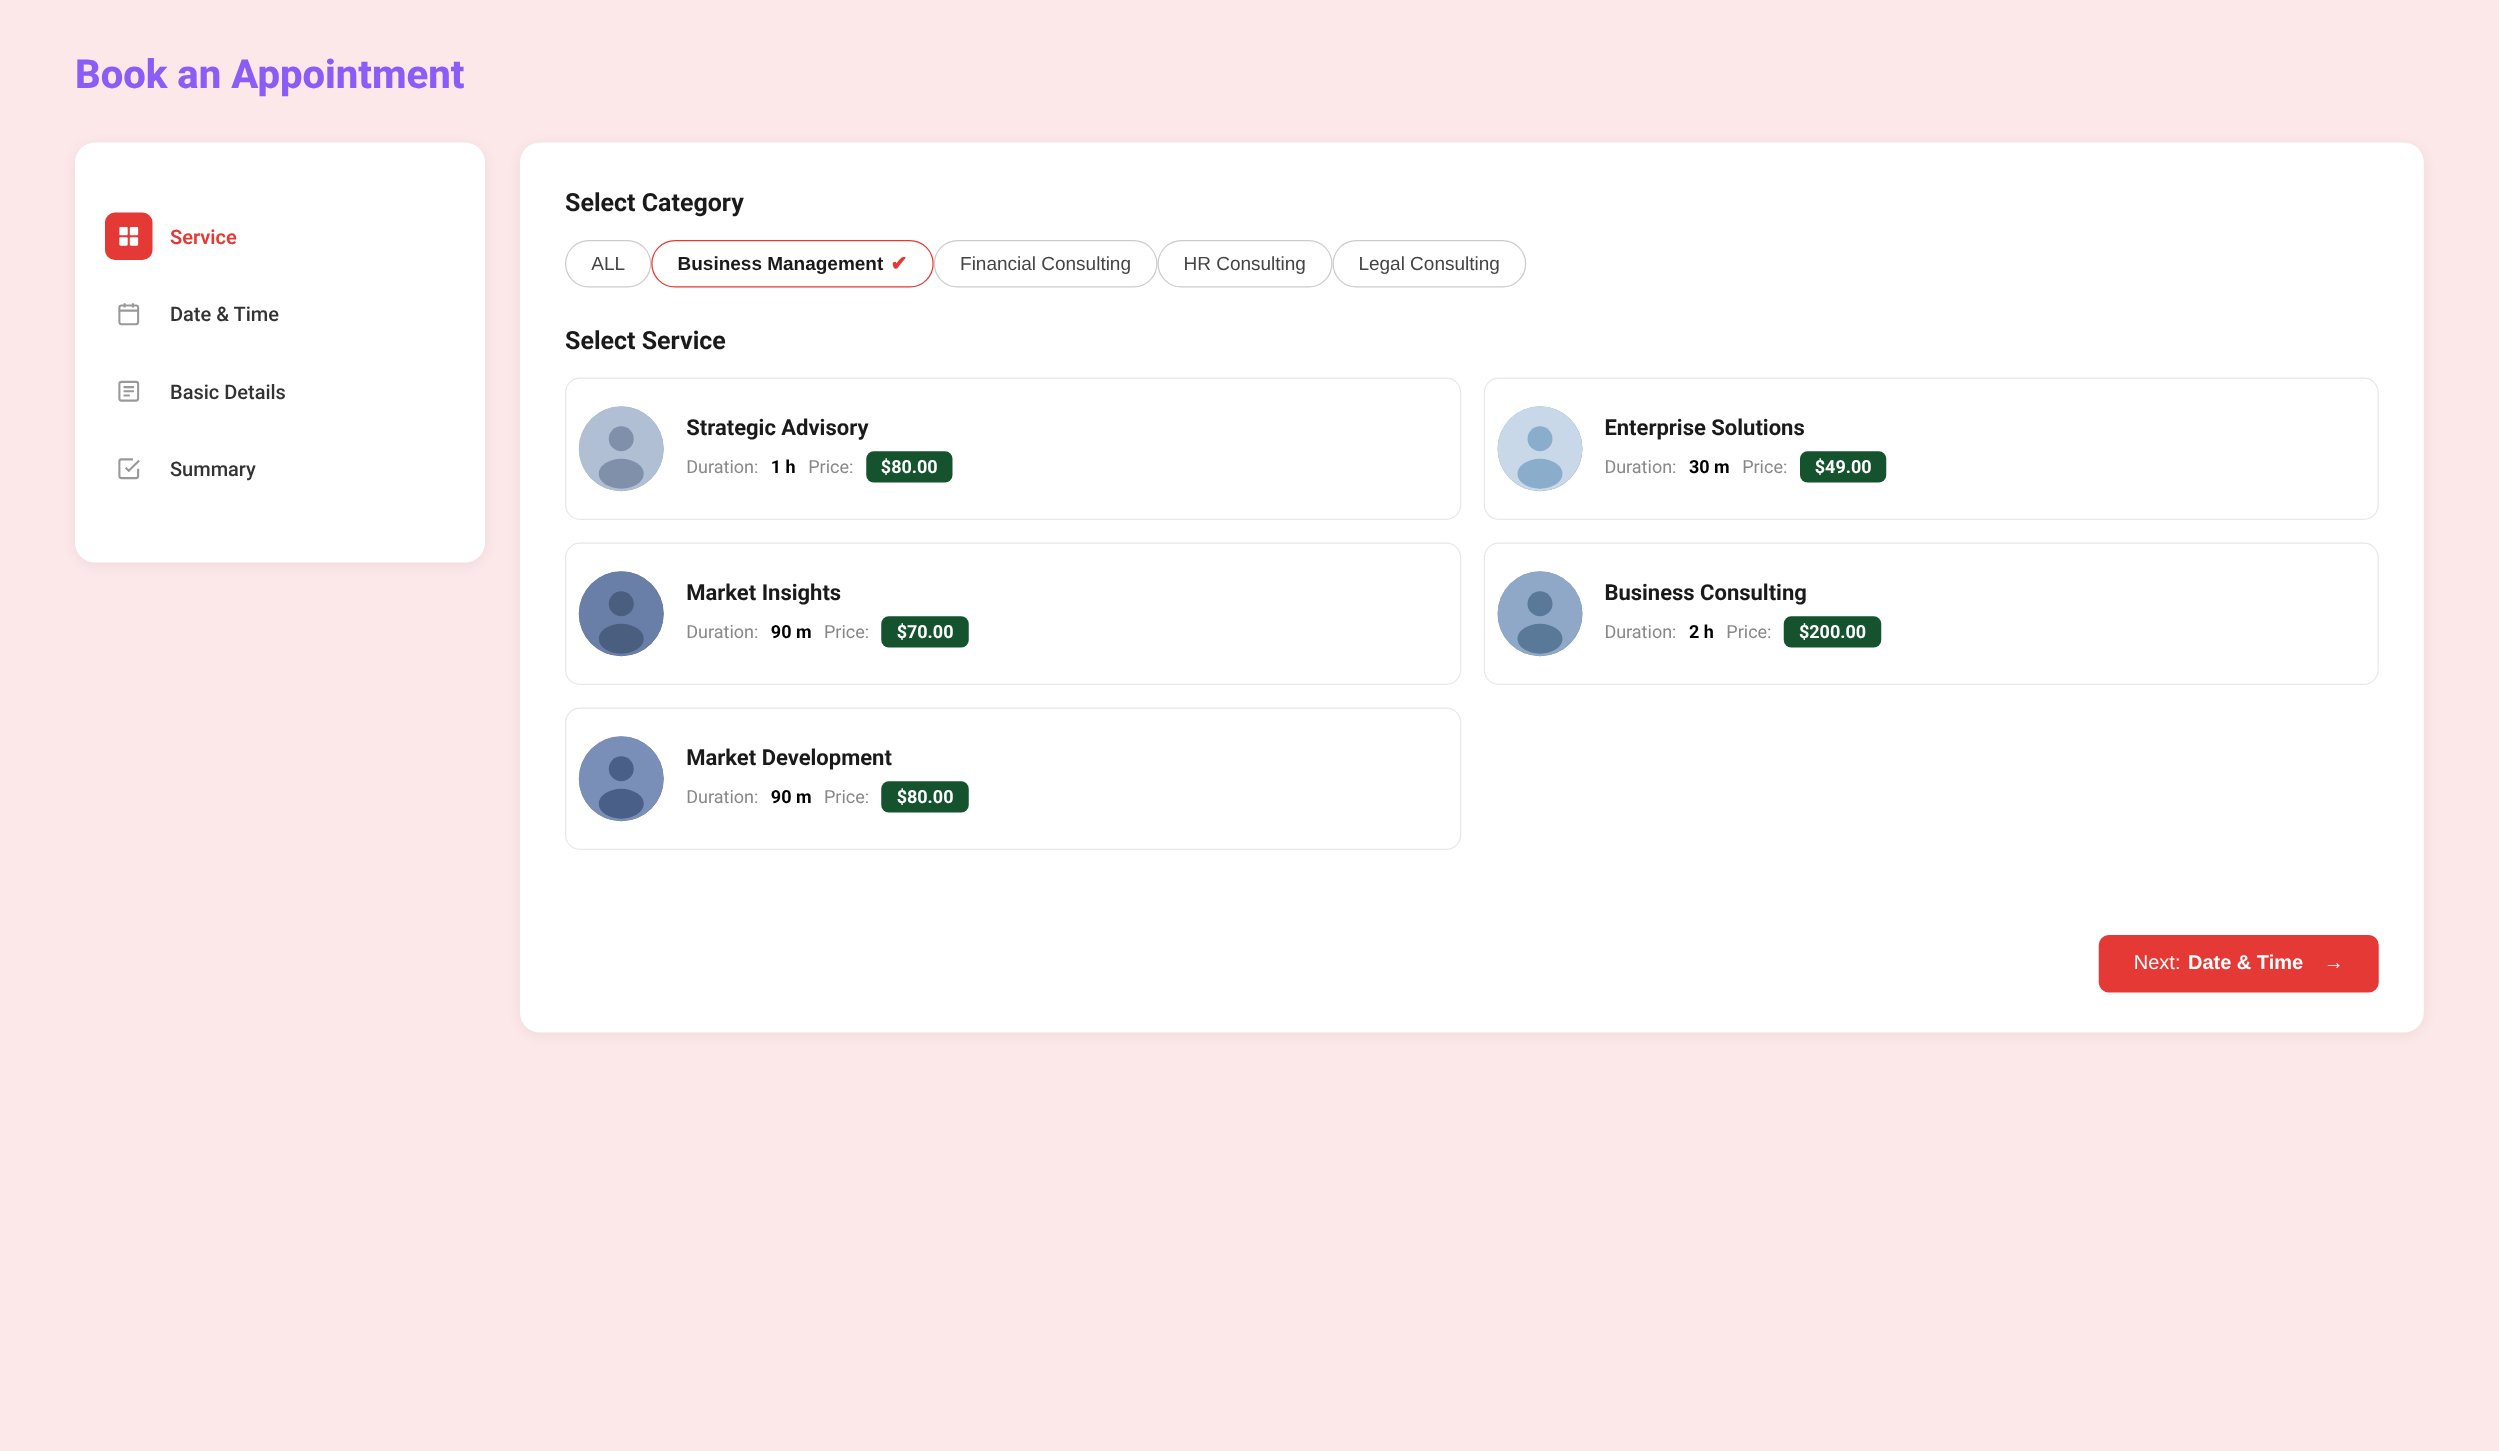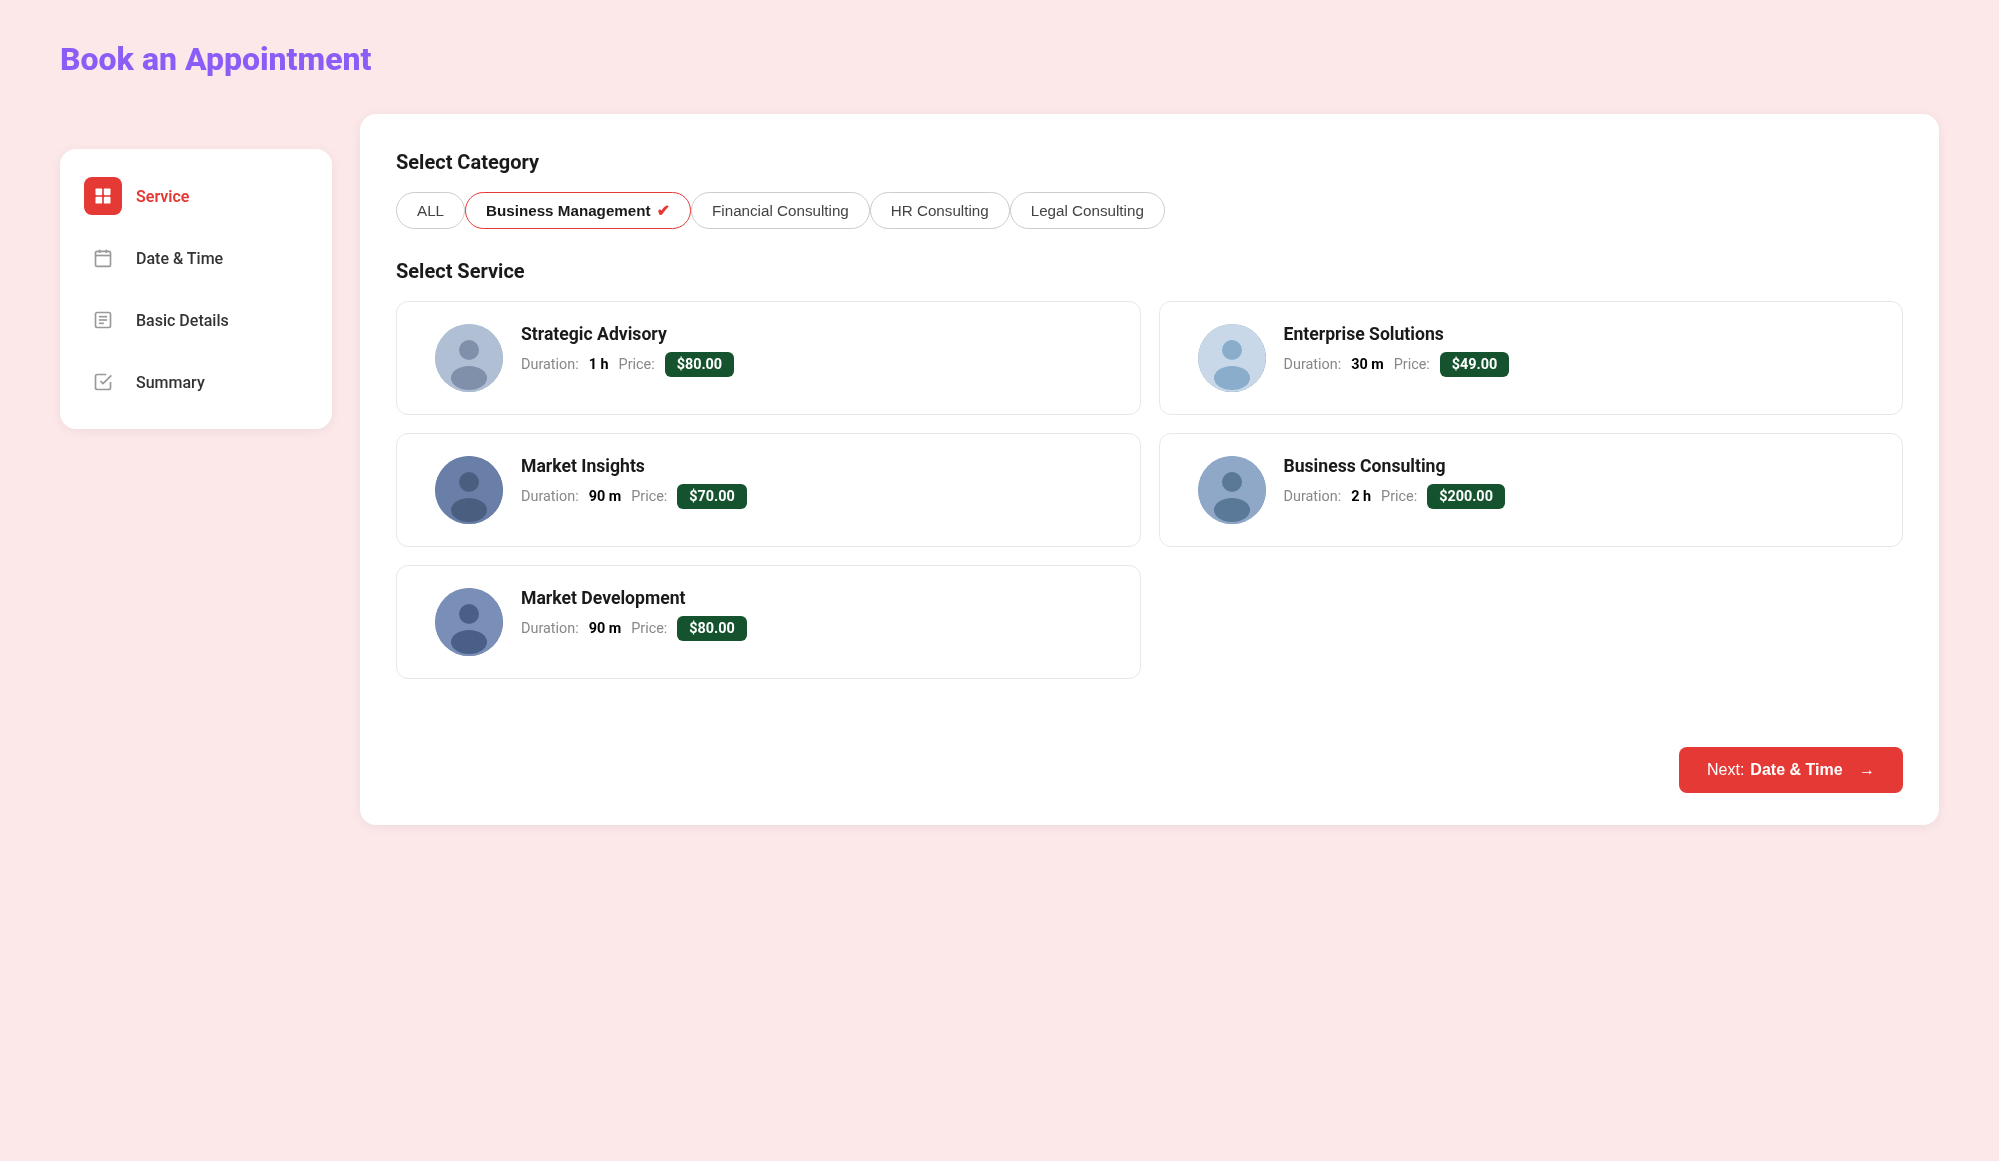--- a/index.html
+++ b/index.html
@@ -17,25 +17,24 @@
     }
     .main-layout {
       display: flex;
       gap: 28px;
       align-items: flex-start;
     }
     
     .sidebar {
       background: #fff;
       border-radius: 16px;
-      padding: 16px 24px;
-      width: 272px;
+      padding: 44px 24px;
+      width: 328px;
       min-width: 260px;
       box-shadow: 0 2px 12px rgba(0,0,0,0.06);
-      margin-top: 35px;
     }
     .sidebar-item {
       display: flex;
       align-items: center;
       gap: 14px;
       padding: 12px 0;
       cursor: pointer;
     }
     .sidebar-item + .sidebar-item {
       border-top: none;
@@ -116,23 +115,23 @@
     
     .service-grid {
       display: grid;
       grid-template-columns: 1fr 1fr;
       gap: 18px;
       margin-bottom: 60px;
     }
     .service-card {
       border: 1.5px solid #e8e8e8;
       border-radius: 12px;
-      padding: 22px 38px;
-      display: flex;
-      align-items: flex-start;
+      padding: 22px 10px;
+      display: flex;
+      align-items: center;
       gap: 18px;
       cursor: pointer;
       transition: box-shadow 0.15s;
       background: #fff;
     }
     .service-avatar {
       width: 68px;
       height: 68px;
       border-radius: 50%;
       overflow: hidden;

